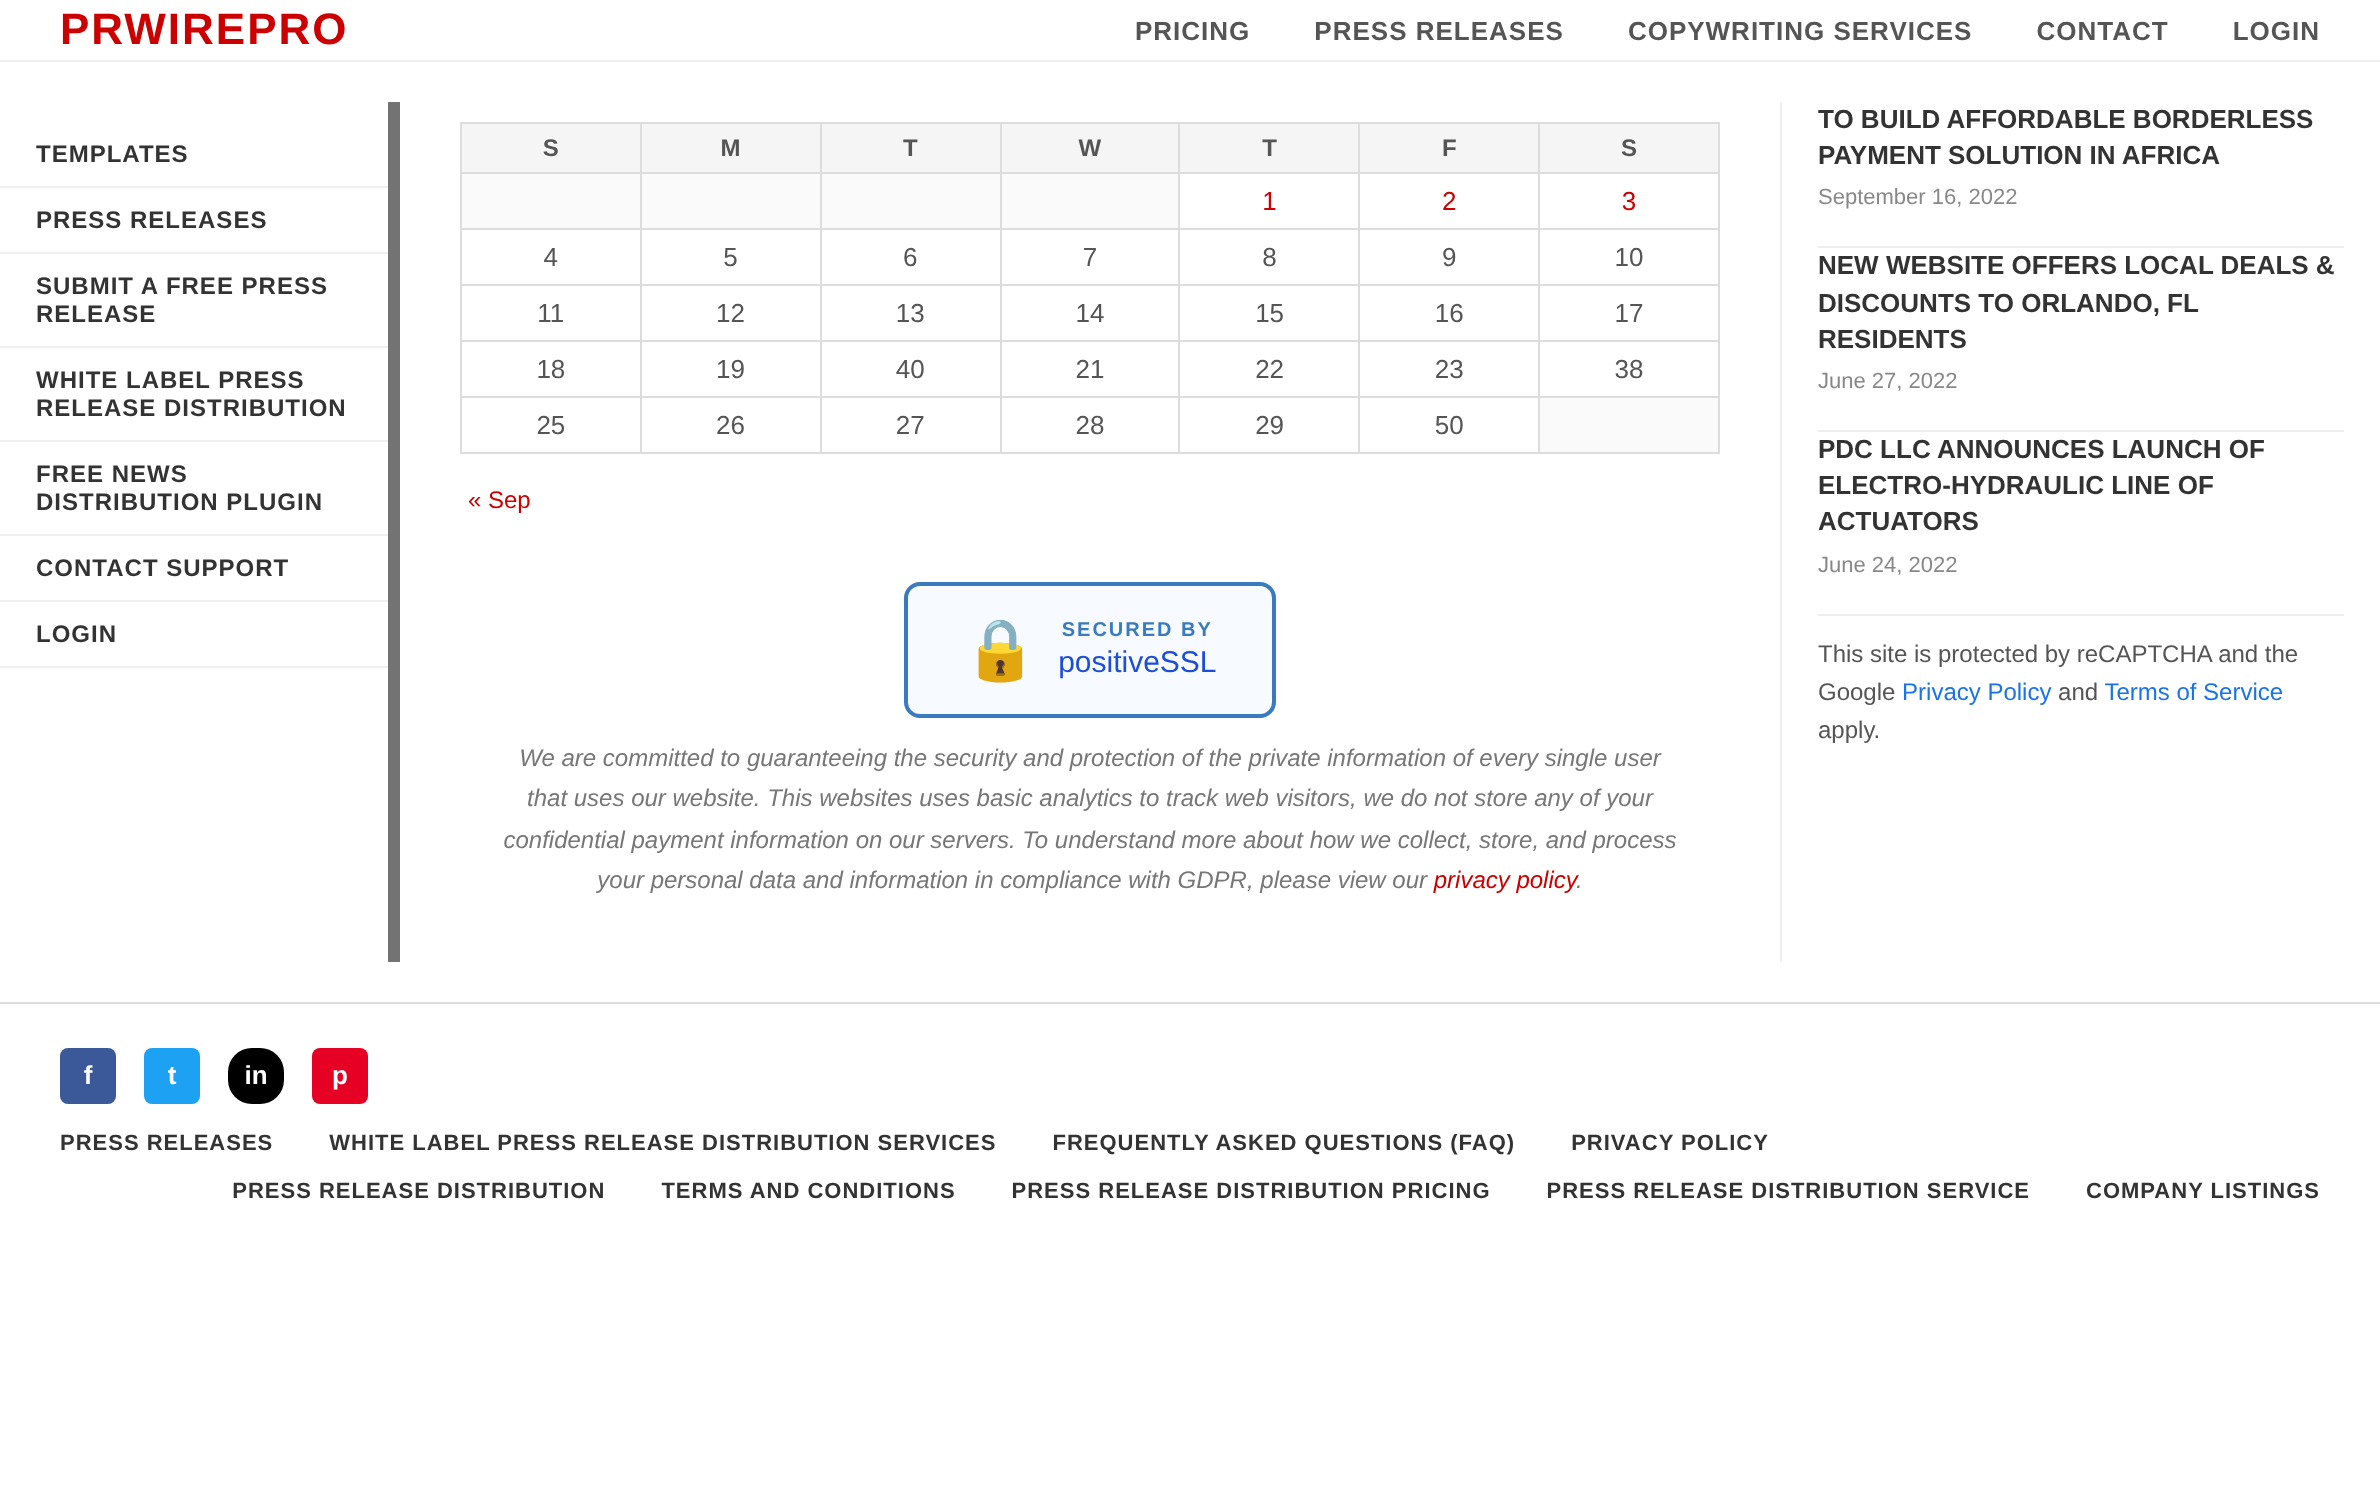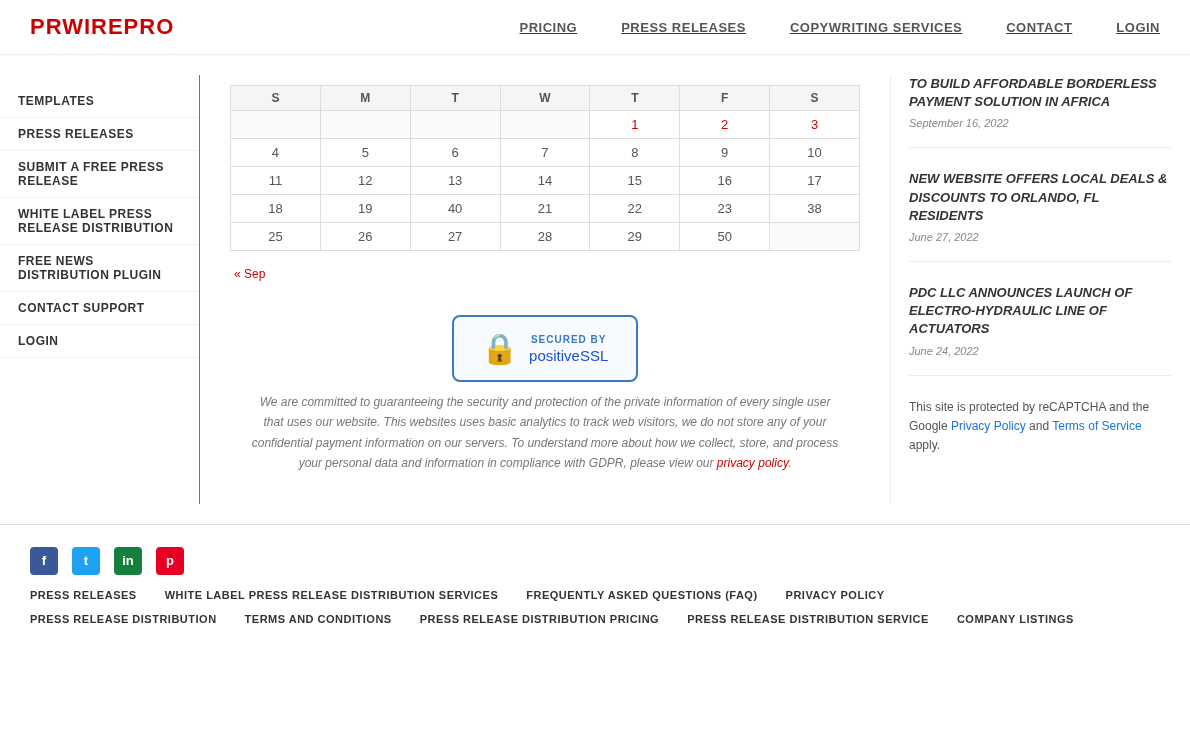--- a/index.html
+++ b/index.html
@@ -1,31 +1,31 @@
 <!DOCTYPE html>
 <html><head>
   <meta charset="utf-8">
   <style>
     * { box-sizing: border-box; margin: 0; padding: 0; }
     body { font-family: Arial, sans-serif; background: #fff; color: #333; font-size: 13px; }
 
     
     .header {
       display: flex; align-items: center; justify-content: space-between;
-      padding: 14px 30px; border-bottom: 1px solid #eee; background: #fff;
+      padding: 2px 30px; border-bottom: 1px solid #eee; background: #fff;
     }
     .logo { font-size: 22px; font-weight: bold; color: #c00; letter-spacing: 1px; }
-    .nav { display: flex; gap: 44px; text-decoration: underline; }
+    .nav { display: flex; gap: 32px; }
     .nav a { text-decoration: none; color: #555; font-size: 13px; font-weight: 600; text-transform: uppercase; letter-spacing: 0.5px; cursor: pointer; }
 
     
     .main-wrap { display: flex; max-width: 1190px; margin: 0 auto; padding: 20px 0; }
 
     
-    .sidebar { width: 192px; min-width: 200px; border-right: 1px solid #737373; padding: 10px 0; }
+    .sidebar { width: 192px; min-width: 200px; border-right: 6px solid #737373; padding: 10px 0; }
     .sidebar a { display: block; padding: 9px 18px; text-decoration: none; color: #333; font-size: 12px; font-weight: 700; text-transform: uppercase; letter-spacing: 0.5px; border-bottom: 1px solid #f0f0f0; }
 
     
     .content { flex: 1; padding: 10px 30px; }
 
     
     .calendar { width: 100%; border-collapse: collapse; margin-bottom: 10px; }
     .calendar th { text-align: center; padding: 5px; font-size: 12px; font-weight: 700; color: #555; background: #f5f5f5; border: 1px solid #ddd; }
     .calendar td { text-align: center; padding: 6px 4px; font-size: 13px; border: 1px solid #ddd; color: #555; }
     .calendar td a { text-decoration: none; color: #c00; }
@@ -42,35 +42,35 @@
     .ssl-box .secured-text { font-size: 10px; color: #3a7abf; font-weight: bold; letter-spacing: 1px; margin-bottom: 2px; }
     .ssl-box .ssl-logo { font-size: 15px; font-weight: normal; color: #1d4ed8; }
     .ssl-inner { display: flex; align-items: center; gap: 10px; }
 
     
     .security-text { font-size: 12px; color: #777; text-align: center; line-height: 1.7; padding: 0 20px 20px; font-style: italic; }
     .security-text a { color: #c00; }
 
     
     .right-sidebar { width: 300px; min-width: 270px; padding: 0 18px; border-left: 1px solid #eee; }
-    .news-item { margin-bottom: 22px; padding-bottom: 18px; border-bottom: 1px solid #eee; font-style: italic; }
+    .news-item { padding-bottom: 18px; border-bottom: 1px solid #eee; }
     .news-item h4 { font-size: 13px; font-weight: 700; color: #333; text-transform: uppercase; line-height: 1.4; margin-bottom: 6px; }
     .news-item h4 a { color: #333; text-decoration: none; }
     .news-date { font-size: 11px; color: #888; }
 
     .recaptcha-note { font-size: 12px; color: #555; line-height: 1.6; margin-top: 10px; }
     .recaptcha-note a { color: #1a73e8; text-decoration: none; }
 
     
     .footer { background: #fff; border-top: 1px solid #ddd; padding: 22px 30px 10px; }
     .footer-social { display: flex; gap: 14px; margin-bottom: 14px; }
     .footer-social .soc { width: 28px; height: 28px; border-radius: 4px; background: #555; display: flex; align-items: center; justify-content: center; color: #fff; font-size: 13px; font-weight: bold; cursor: pointer; }
     .footer-links { display: flex; flex-wrap: wrap; gap: 10px 28px; margin-bottom: 12px; align-items: center; }
     .footer-links a { text-decoration: none; color: #333; font-size: 11px; font-weight: 700; text-transform: uppercase; letter-spacing: 0.5px; }
-    .footer-links2 { display: flex; flex-wrap: wrap; gap: 10px 28px; margin-bottom: 0; align-items: center; }
+    .footer-links2 { display: flex; flex-wrap: wrap; gap: 10px 28px; margin-bottom: 0; align-items: center; justify-content: flex-end; }
     .footer-links2 a { text-decoration: none; color: #333; font-size: 11px; font-weight: 700; text-transform: uppercase; letter-spacing: 0.5px; }
     .footer-sitemap { text-align: center; margin-top: 8px; }
     .footer-sitemap a { text-decoration: none; color: #333; font-size: 11px; font-weight: 700; text-transform: uppercase; }
   </style>
 </head>
 <body>
 
 <div class="header">
   <div class="logo">PRWIREPRO</div>
   <nav class="nav">
@@ -195,21 +195,21 @@
       This site is protected by reCAPTCHA and the Google <a>Privacy Policy</a> and <a>Terms of Service</a> apply.
     </div>
   </div>
 
 </div>
 
 <div class="footer">
   <div class="footer-social">
     <div class="soc" style="background:#3b5998;">f</div>
     <div class="soc" style="background:#1da1f2;">t</div>
-    <div class="soc" style="background:#15803d;">in</div>
+    <div class="soc" style="background:#000000;border-radius:12px;">in</div>
     <div class="soc" style="background:#e60023;">p</div>
   </div>
 
   <div class="footer-links">
     <a>PRESS RELEASES</a>
     <a>WHITE LABEL PRESS RELEASE DISTRIBUTION SERVICES</a>
     <a>FREQUENTLY ASKED QUESTIONS (FAQ)</a>
     <a>PRIVACY POLICY</a>
   </div>
 

